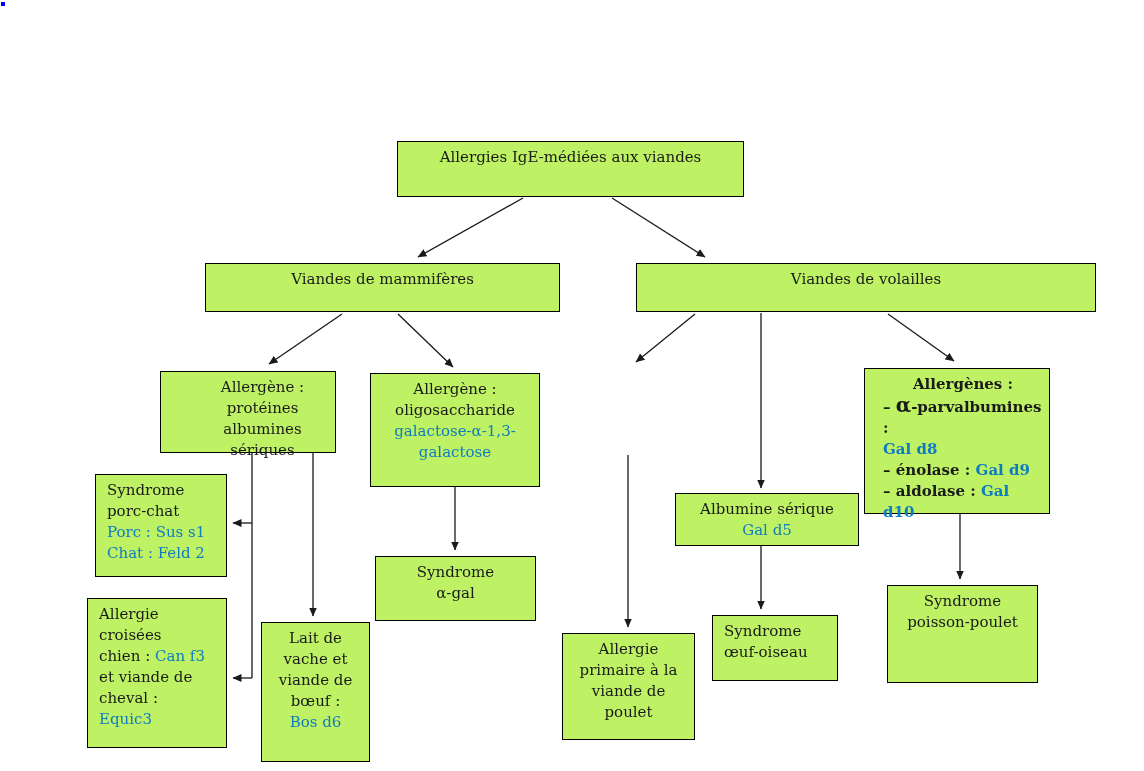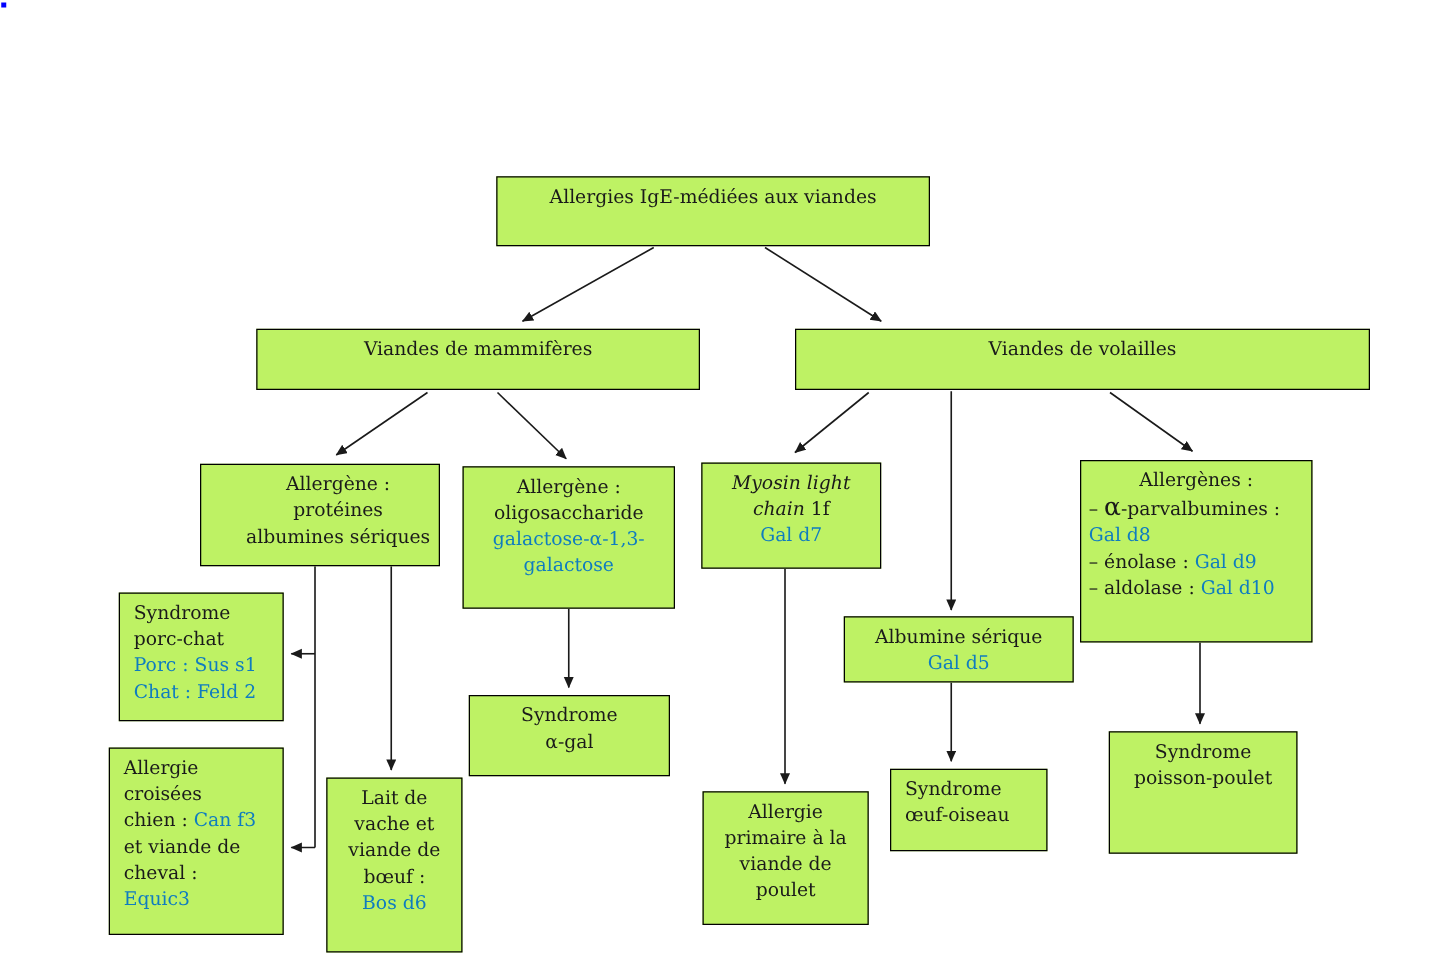--- a/index.html
+++ b/index.html
@@ -71,39 +71,34 @@
   </div>
 
   <div class="box tc" style="left:182px;top:263px;width:355px;height:49px;margin-left:23px;">
     <div>Viandes de mammifères</div>
   </div>
 
   <div class="box tc" style="left:616px;top:263px;width:460px;height:49px;margin-left:20px;">
     <div>Viandes de volailles</div>
   </div>
 
-  <div class="box tc" style="left:160px;top:371px;width:192px;height:82px;padding-left:35px;">
+  <div class="box tc" style="left:160px;top:371px;width:176px;height:82px;padding-left:35px;">
     <div>Allergène : protéines</div>
     <div>albumines sériques</div>
   </div>
 
   <div class="box tc" style="left:370px;top:373px;width:170px;height:114px;">
     <div>Allergène :</div>
     <div>oligosaccharide</div>
     <div class="blue">galactose-α-1,3-</div>
     <div class="blue">galactose</div>
   </div>
 
-  <div class="box tc" style="left:561px;top:370px;width:144px;height:85px;">
-    <div class="it">Myosin light</div>
-    <div><span class="it">chain</span><span> 1f</span></div>
-    <div class="blue">Gal d7</div>
-  </div>
 
-  <div class="box" style="left:864px;top:368px;width:186px;height:146px;padding-left:6px;">
+  <div class="box" style="left:864px;top:368px;width:186px;height:146px;padding-left:18px;font-weight:bold;">
     <div class="tc">Allergènes :</div>
     <div><span>– </span><span class="big-alpha">α</span><span>-parvalbumines :</span></div>
     <div class="blue">Gal d8</div>
     <div><span>– énolase : </span><span class="blue">Gal d9</span></div>
     <div><span>– aldolase : </span><span class="blue">Gal d10</span></div>
   </div>
 
   <div class="box tc" style="left:675px;top:493px;width:184px;height:53px;">
     <div>Albumine sérique</div>
     <div class="blue">Gal d5</div>

